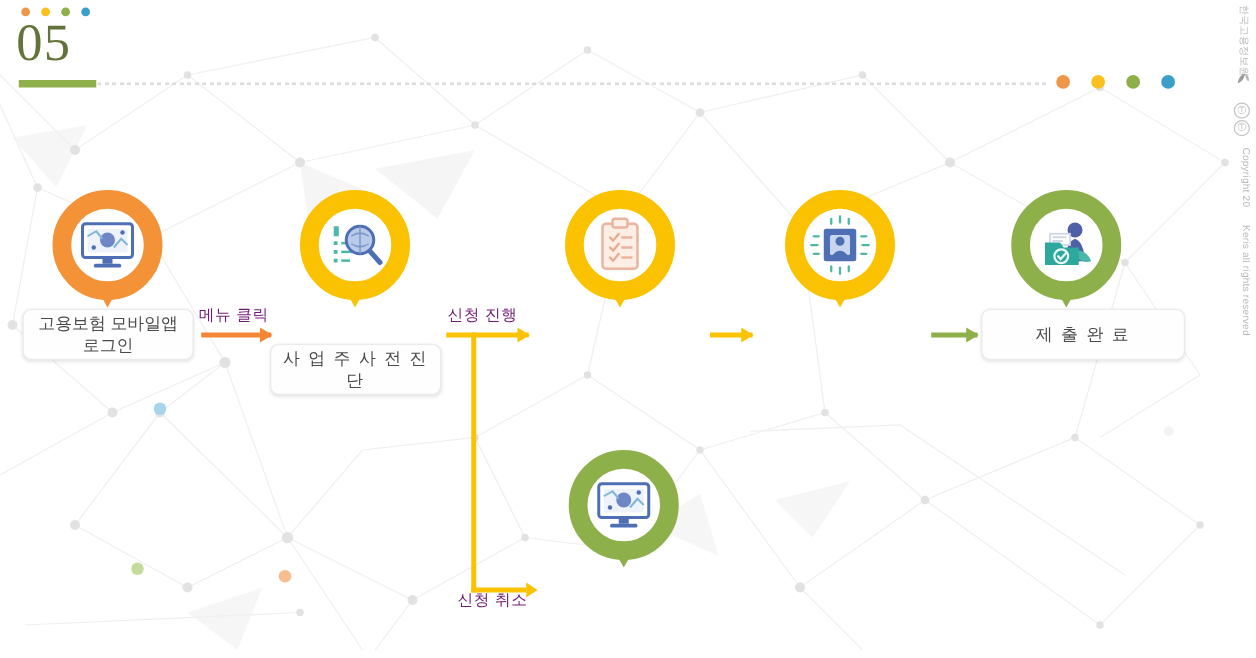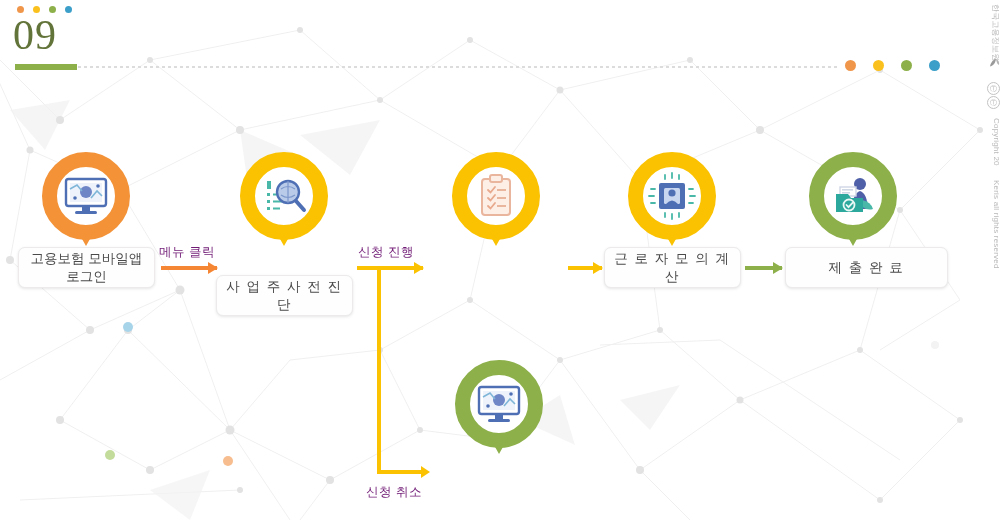--- a/index.html
+++ b/index.html
@@ -172,21 +172,21 @@
 </svg>
 
 <div id="stage">
 
   <div class="hdr-dots">
     <i style="background:#f0964b"></i>
     <i style="background:#fac11e"></i>
     <i style="background:#8db04a"></i>
     <i style="background:#3c9fc9"></i>
   </div>
-  <div class="num">09</div>
+  <div class="num">05</div>
   <div class="num-underline"></div>
   <div class="rule"></div>
   <div class="rule-dots">
     <i style="background:#f0964b"></i>
     <i style="background:#fac11e"></i>
     <i style="background:#8db04a"></i>
     <i style="background:#3c9fc9"></i>
   </div>
 
   <div class="node" style="left:42px;top:152px;">
@@ -241,21 +241,21 @@
     <div class="bar" style="background:#fac200"></div>
     <div class="head" style="border-left:10px solid #fac200"></div>
   </div>
   <div class="conn-lbl" style="left:358px;top:244px;">신청 진행</div>
 
   <div class="elbow" style="left:377px;top:266px;width:60px;height:210px;">
     <div class="v" style="left:0;top:0;height:208px;"></div>
     <div class="h" style="left:0;top:204px;width:44px;"></div>
     <div class="head" style="left:44px;top:200px;"></div>
   </div>
-  <div class="conn-lbl" style="left:366px;top:484px;">신청 취소</div>
+  <div class="conn-lbl" style="left:366px;top:472px;">신청 취소</div>
 
   <div class="node" style="left:452px;top:152px;">
     <div class="ring" style="border-color:#fac200"></div>
     <div class="tail" style="border-top-color:#fac200"></div>
     <div class="glyph">
       <svg viewBox="0 0 58 58">
         <rect x="15" y="12" width="28" height="36" rx="3" fill="#fdeee6" stroke="#eab59d" stroke-width="2"></rect>
         <rect x="23" y="8" width="12" height="7" rx="2" fill="#fdeee6" stroke="#eab59d" stroke-width="2"></rect>
         <path d="M21 23 l2.5 2.5 L28 20" stroke="#e8a98c" stroke-width="1.8" fill="none" stroke-linecap="round"></path>
         <rect x="30" y="22" width="9" height="2" fill="#eab59d"></rect>
@@ -283,21 +283,20 @@
           <path d="M12 22 h-4 M11 29 h-5 M12 36 h-4"></path>
           <path d="M46 22 h4 M47 29 h5 M46 36 h4"></path>
         </g>
         <rect x="16" y="16" width="26" height="26" rx="2" fill="#4f6fb5"></rect>
         <rect x="21" y="21" width="16" height="16" rx="1.5" fill="#c9d6ef"></rect>
         <circle cx="29" cy="26" r="3.6" fill="#4f6fb5"></circle>
         <path d="M23 37 q6 -7 12 0 z" fill="#4f6fb5"></path>
       </svg>
     </div>
   </div>
-  <div class="lbl" style="left:604px;top:247px;width:137px;height:41px;">근 로 자  모 의 계 산</div>
 
   <div class="conn" style="left:745px;top:266px;width:37px;">
     <div class="bar" style="background:#8db04a"></div>
     <div class="head" style="border-left:10px solid #8db04a"></div>
   </div>
 
   <div class="node" style="left:809px;top:152px;">
     <div class="ring" style="border-color:#8db04a"></div>
     <div class="tail" style="border-top-color:#8db04a"></div>
     <div class="glyph">

